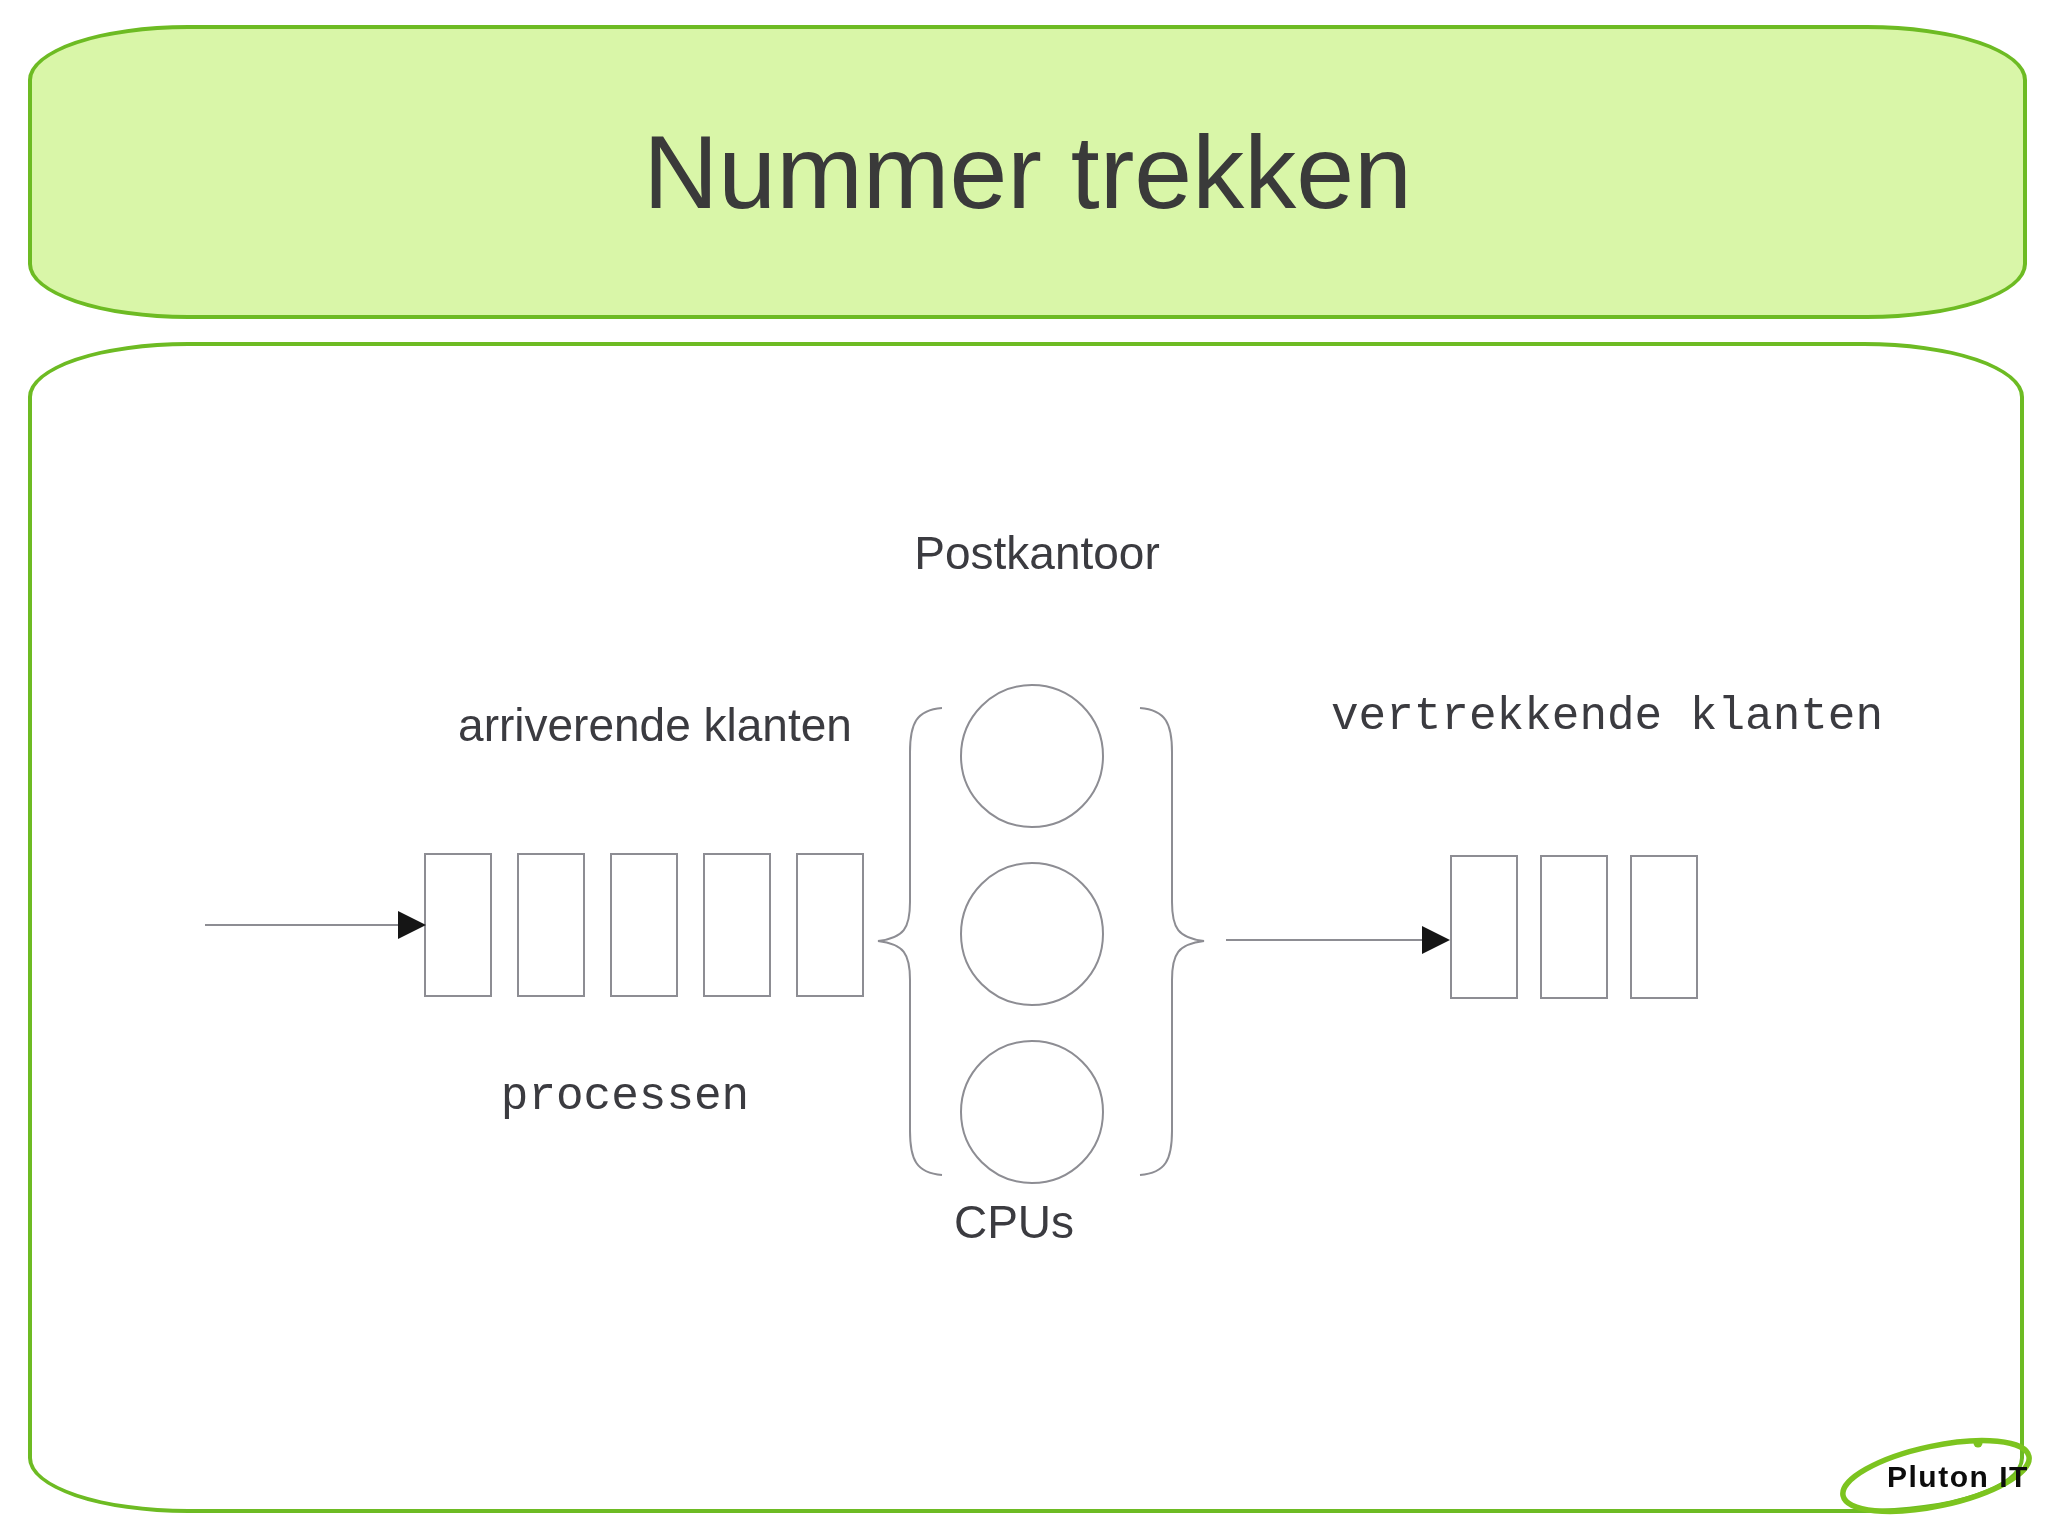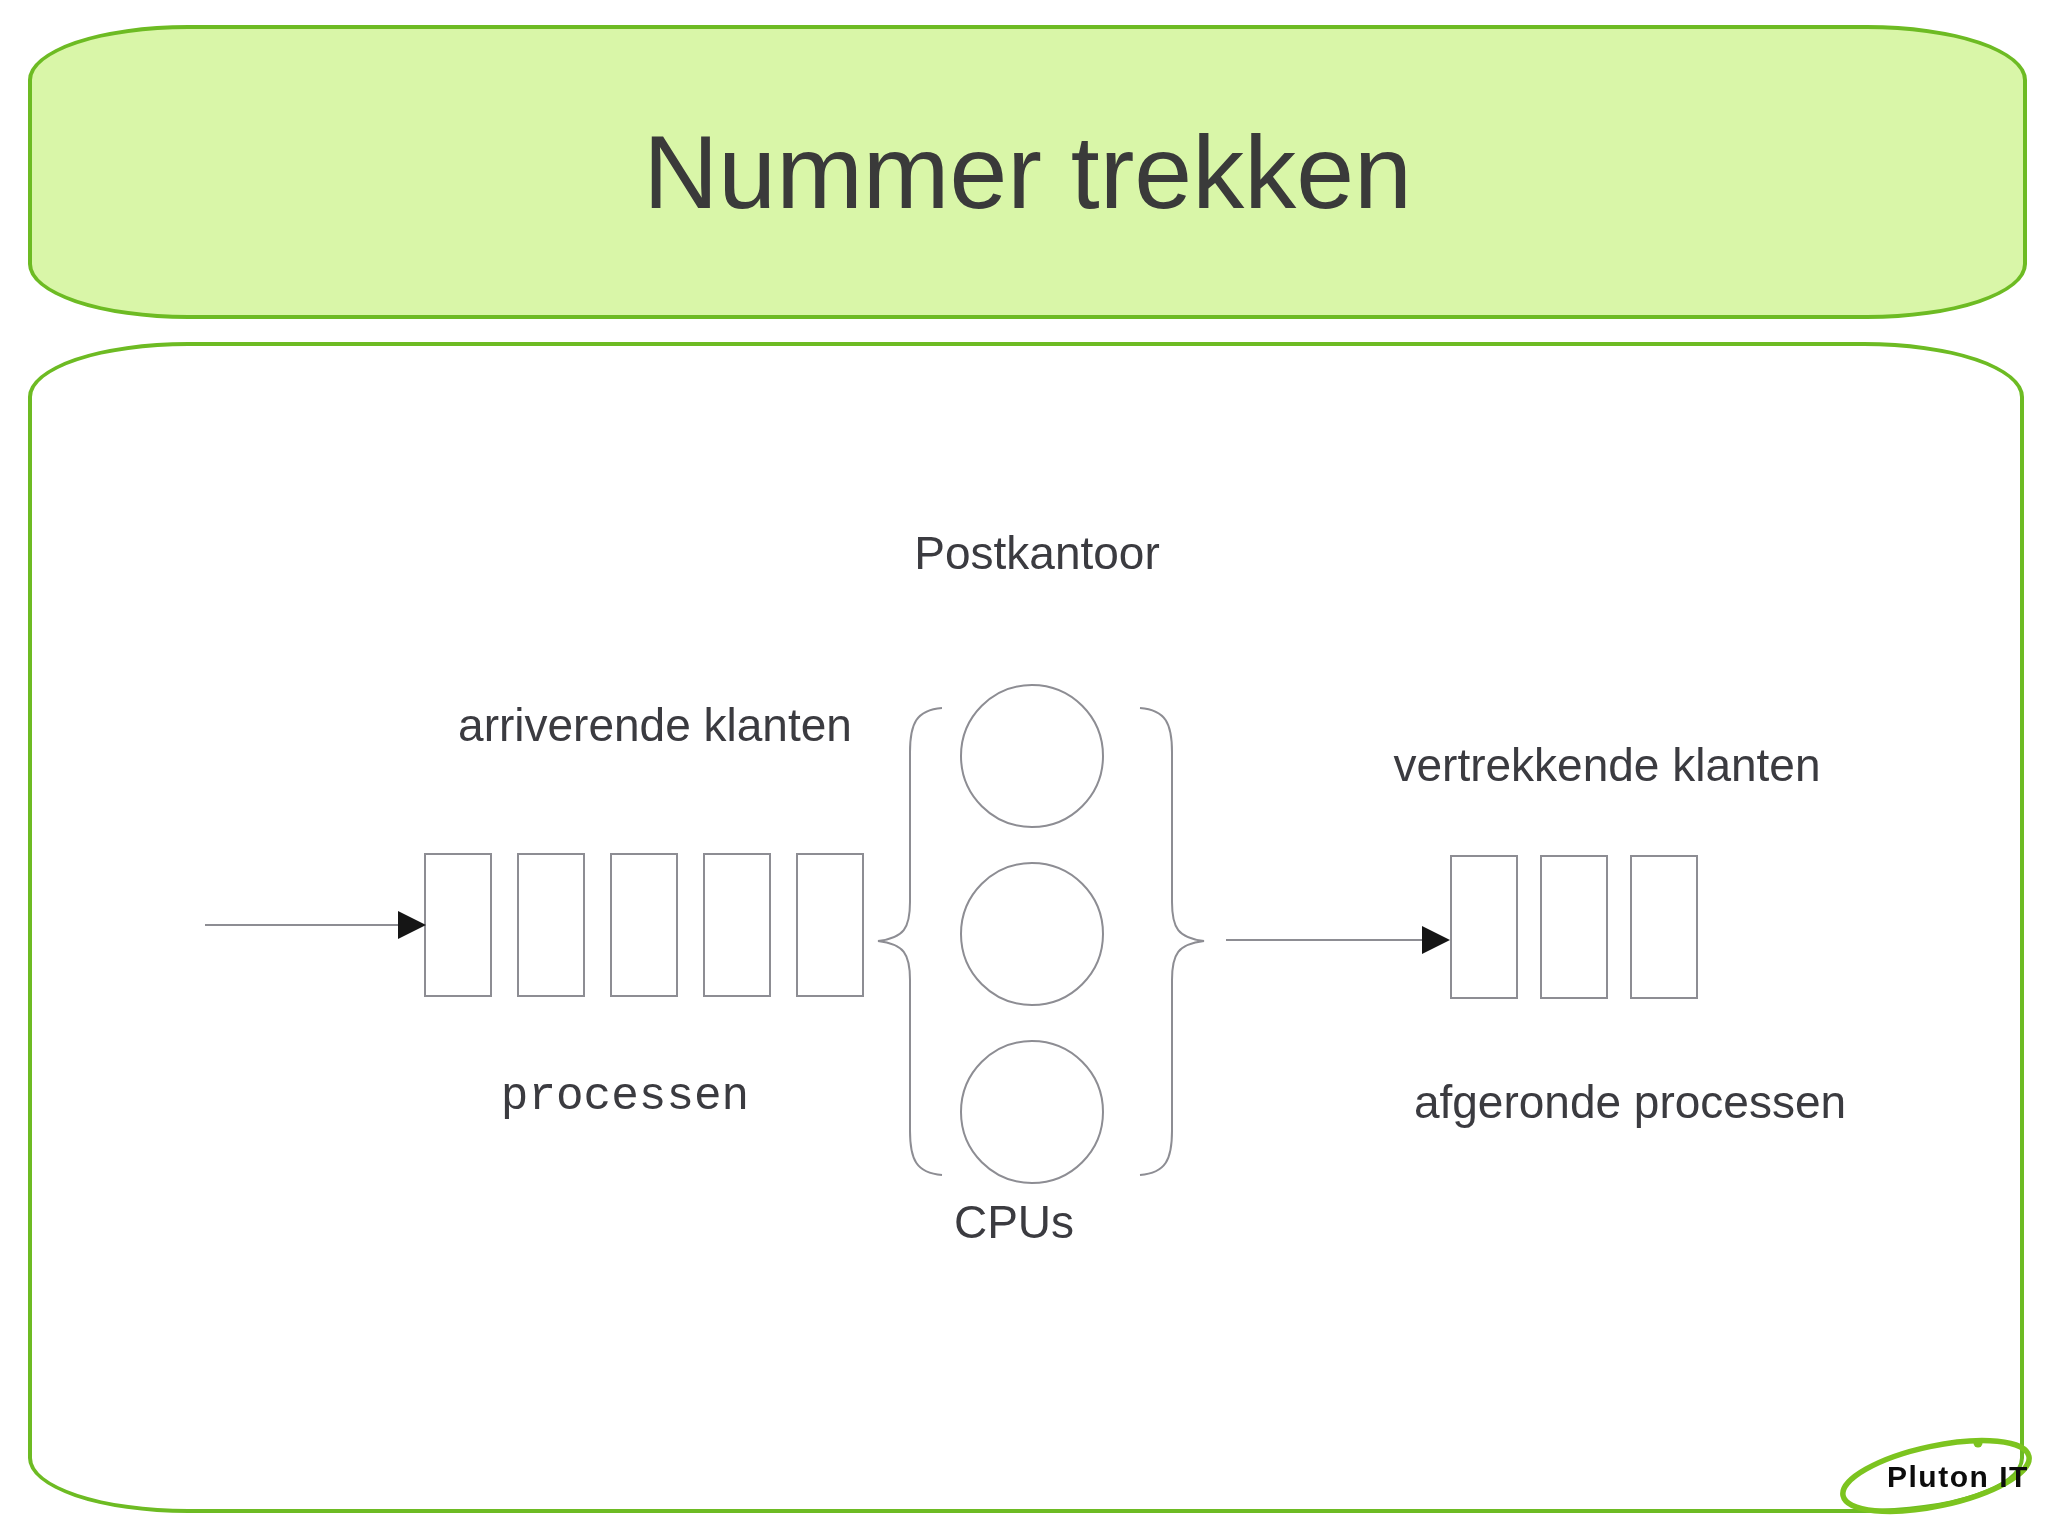--- a/index.html
+++ b/index.html
@@ -30,21 +30,21 @@
     border-radius:160px / 55px;
   }
   
   .label {
     position:absolute; color:var(--label-text,#3b3b40);
     font-size:46px; line-height:1.15; white-space:nowrap;
     transform:translateX(-50%); z-index:3;
   }
   .label-postkantoor  { left:1037px; top:527px; }
   .label-arriving     { left:655px;  top:699px; }
-  .label-departing    { left:1607px; top:739px; }
+  .label-departing    { left:1607px; top:691px;font-family:Liberation Mono, monospace; }
   .label-processes    { left:625px;  top:1071px;font-family:Liberation Mono, monospace; }
   .label-finished     { left:1630px; top:1076px; }
   .label-cpus         { left:1014px; top:1196px; }
   
   .queue { position:absolute; display:flex; z-index:2; }
   .queue-in  { left:424px;  top:853px; gap:25px; }
   .queue-out { left:1450px; top:855px; gap:22px; }
   .queue-rect {
     width:68px; height:144px; box-sizing:border-box;
     border:2px solid var(--diagram-stroke,#8d8d93); background:transparent;
@@ -76,21 +76,20 @@
   <div class="banner">
     <div class="banner-title">Nummer trekken</div>
   </div>
 
   <div class="content-box"></div>
 
   <div class="label label-arriving">arriverende klanten</div>
   <div class="label label-postkantoor">Postkantoor</div>
   <div class="label label-departing">vertrekkende klanten</div>
   <div class="label label-processes">processen</div>
-  <div class="label label-finished">afgeronde processen</div>
   <div class="label label-cpus">CPUs</div>
 
   <div class="queue queue-in">
       <div class="queue-rect"></div>
       <div class="queue-rect"></div>
       <div class="queue-rect"></div>
       <div class="queue-rect"></div>
       <div class="queue-rect"></div>
     </div>
 

